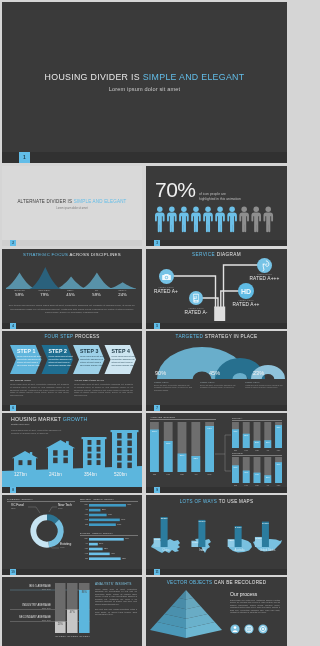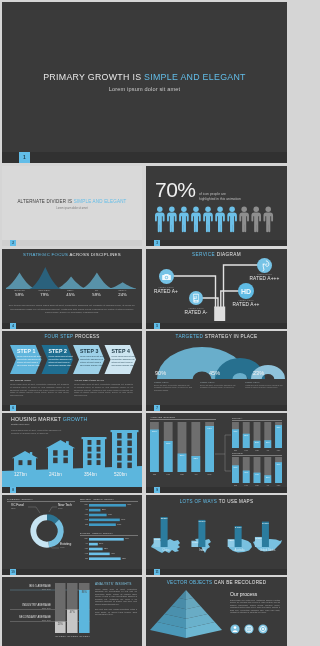--- a/index.html
+++ b/index.html
@@ -148,21 +148,21 @@
 .s13b{font-size:1.9px;line-height:2.6px;color:#a0a0a0;text-align:justify;}
 .s13icons{position:absolute;left:84px;top:47px;line-height:0;}
 </style>
 </head>
 <body>
 
 <div id="page">
 
 <div class="slide s1" style="left:2px;top:2px;width:285px;height:161px;">
   <div class="ttl s1t">
-    <span class="dk">PRIMARY GROWTH IS</span>
+    <span class="dk">HOUSING DIVIDER IS</span>
     <span class="ac">SIMPLE AND ELEGANT</span>
   </div>
   <div class="s1s">Lorem ipsum dolor sit amet</div>
   <div class="botbar"></div>
   <div class="pg">1</div>
 </div>
 
 <div class="slide light" style="left:2px;top:166px;width:140px;height:80px;">
   <div class="ttl s2t">
     <span class="s2dk">ALTERNATE DIVIDER IS</span>

